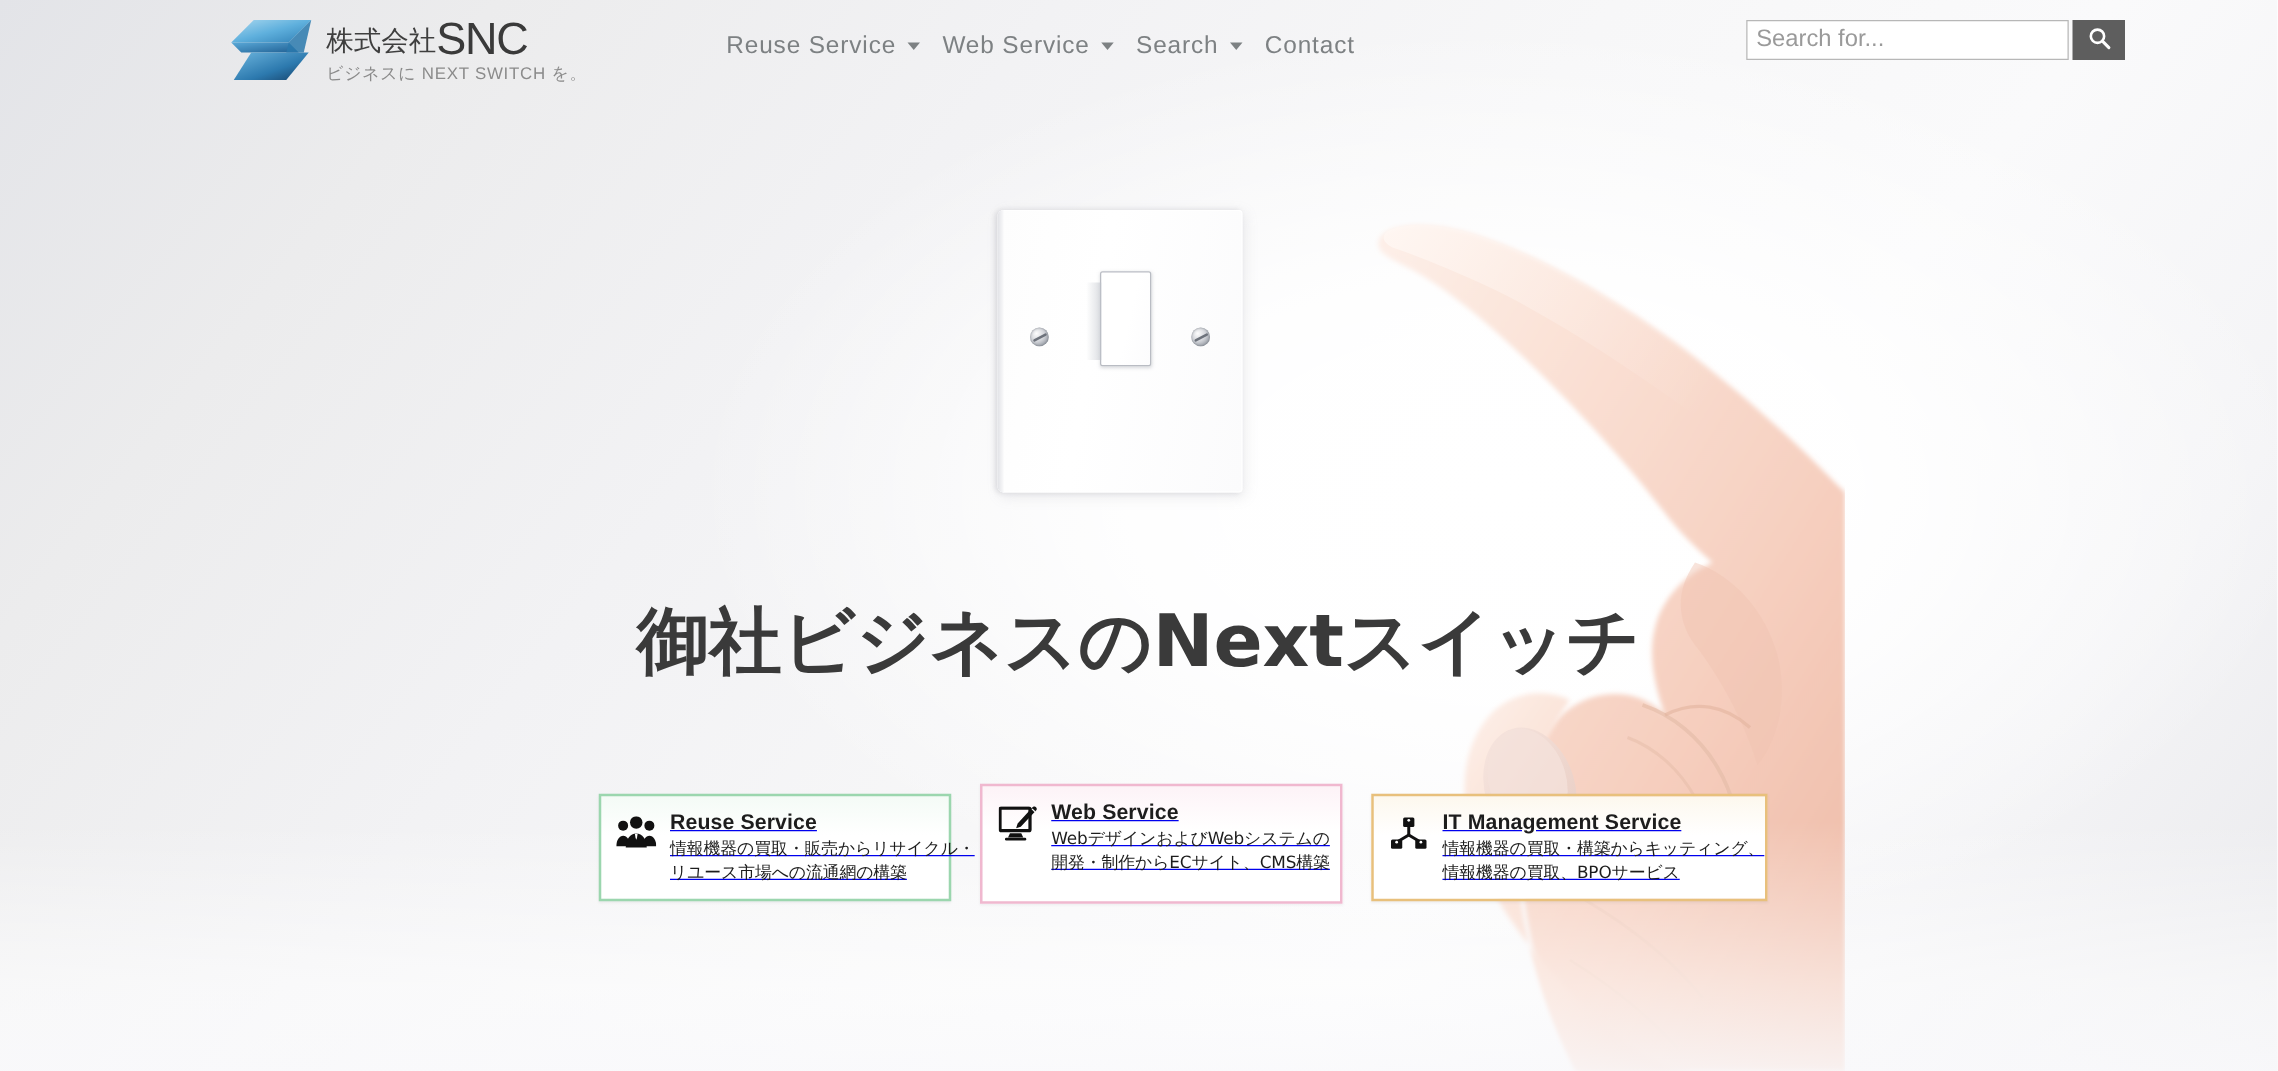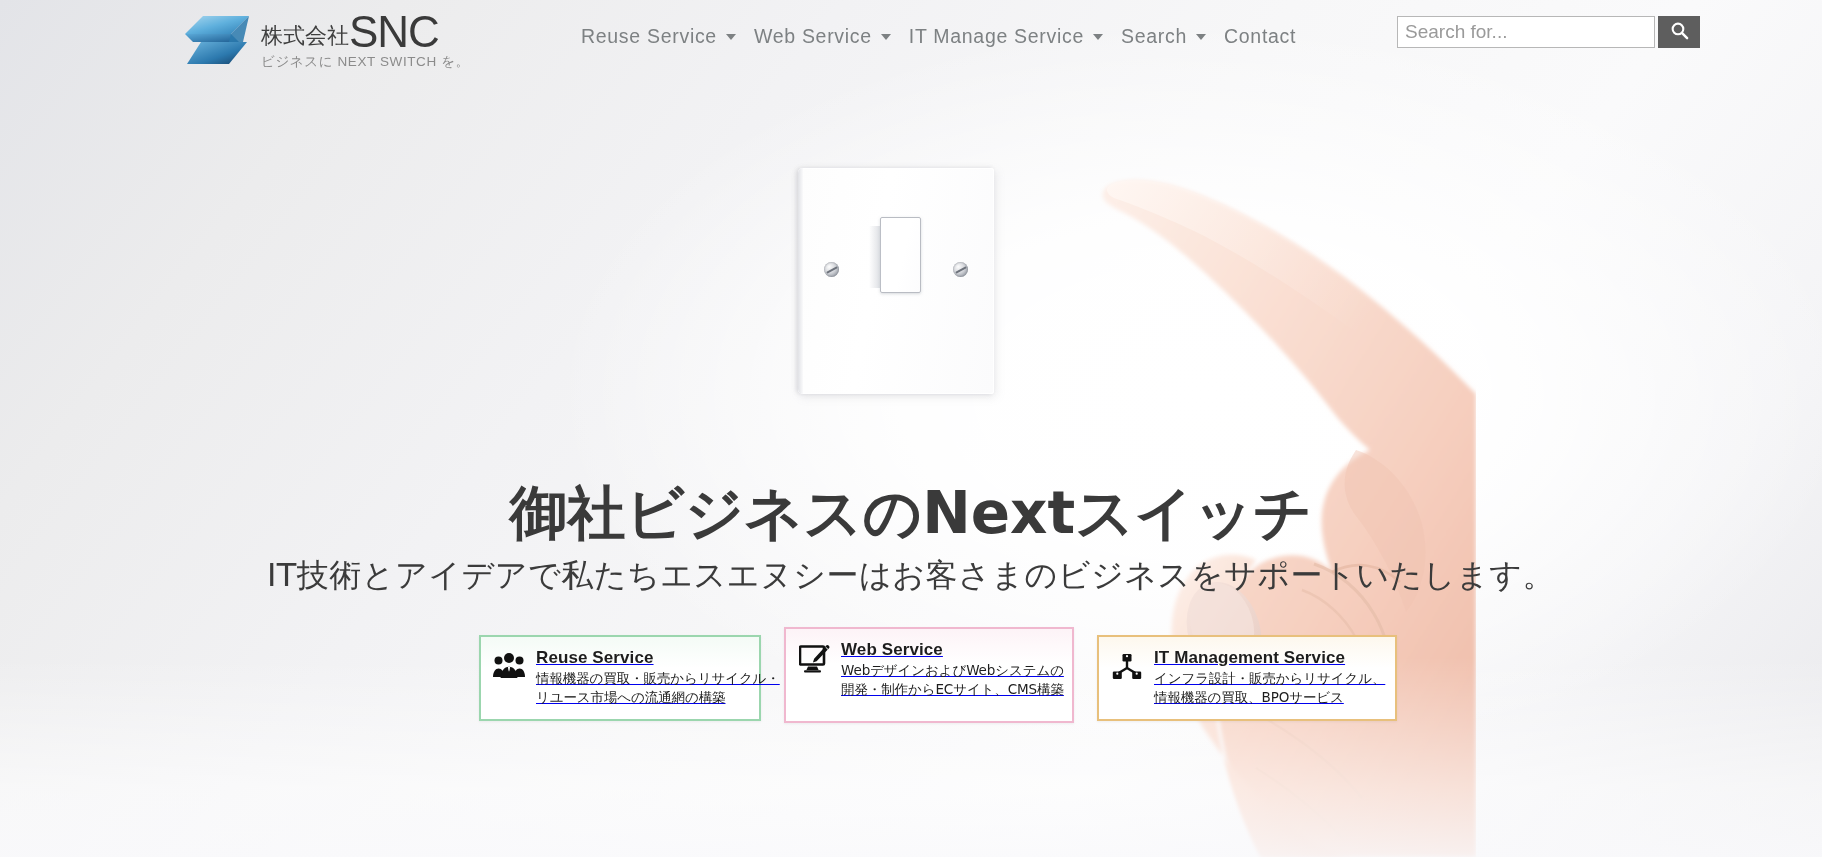--- a/index.html
+++ b/index.html
@@ -60,21 +60,21 @@
     color:#3b3b3b;
   }
   #logo-kabushiki {
     font-size:22px;
     letter-spacing:0px;
     font-weight:400;
     color:#3f3f3f;
     padding-bottom:3px;
   }
   #logo-snc {
-    font-size:44px;
+    font-size:36px;
     font-weight:300;
     letter-spacing:-1px;
     color:#3a3a3a;
     line-height:0.86;
     font-family:"Liberation Sans","DejaVu Sans",sans-serif;
   }
   #logo-tagline {
     font-size:13.5px;
     color:#8b8b8b;
     letter-spacing:0.6px;
@@ -376,24 +376,20 @@
     <nav id="nav">
       <div class="nav-item">
         <span>Reuse Service</span>
         <i class="nav-caret"></i>
       </div>
       <div class="nav-item">
         <span>Web Service</span>
         <i class="nav-caret"></i>
       </div>
       <div class="nav-item">
-        <span>IT Manage Service</span>
-        <i class="nav-caret"></i>
-      </div>
-      <div class="nav-item">
         <span>Search</span>
         <i class="nav-caret"></i>
       </div>
       <div class="nav-item">
         <span>Contact</span>
       </div>
     </nav>
 
     <form id="search-form">
       <input id="search-input" type="text" placeholder="Search for..." style="">
@@ -493,21 +489,20 @@
           M 276,452 C 300,440 324,444 344,462"></path>
 
         <path fill="none" stroke="#e9c2b0" stroke-width="2.2" opacity="0.5" d="
           M 212,600 C 246,620 280,646 306,678"></path>
         <path fill="none" stroke="#e9c2b0" stroke-width="2" opacity="0.4" d="
           M 200,648 C 232,668 262,692 286,718"></path>
       </svg>
     </div>
 
     <h1 id="headline">御社ビジネスのNextスイッチ</h1>
-    <p id="subheadline">IT技術とアイデアで私たちエスエヌシーはお客さまのビジネスをサポートいたします。</p>
 
     <div id="service-cards">
 
       <a class="service-card" id="card-reuse" href="#">
         <span class="card-icon">
           <svg width="32" height="26" viewBox="0 0 32 26" xmlns="http://www.w3.org/2000/svg" fill="#111111">
             <circle cx="5.5" cy="7.5" r="4"></circle>
             <path d="M0 24c0-5 2.6-8.4 5.6-8.4S11 19 11 24z"></path>
             <circle cx="26.5" cy="7.5" r="4"></circle>
             <path d="M21 24c0-5 2.6-8.4 5.6-8.4S32 19 32 24z"></path>
@@ -554,21 +549,21 @@
             <rect x="0.8" y="18.5" width="9" height="7.5" rx="1.2"></rect>
             <rect x="20.2" y="18.5" width="9" height="7.5" rx="1.2"></rect>
             <circle cx="15" cy="3.2" r="1.1" fill="#ffffff"></circle>
             <circle cx="5.3" cy="20.7" r="1.1" fill="#ffffff"></circle>
             <circle cx="24.7" cy="20.7" r="1.1" fill="#ffffff"></circle>
           </svg>
         </span>
         <span class="card-body">
           <span class="card-title">IT Management Service</span>
           <span class="card-desc">
-            <span>インフラ設計・販売からリサイクル、</span>
+            <span>情報機器の買取・構築からキッティング、</span>
             <span>情報機器の買取、BPOサービス</span>
           </span>
         </span>
       </a>
     </div>
   </div>
 
   <div id="bottom-glow"></div>
 </div>
 

